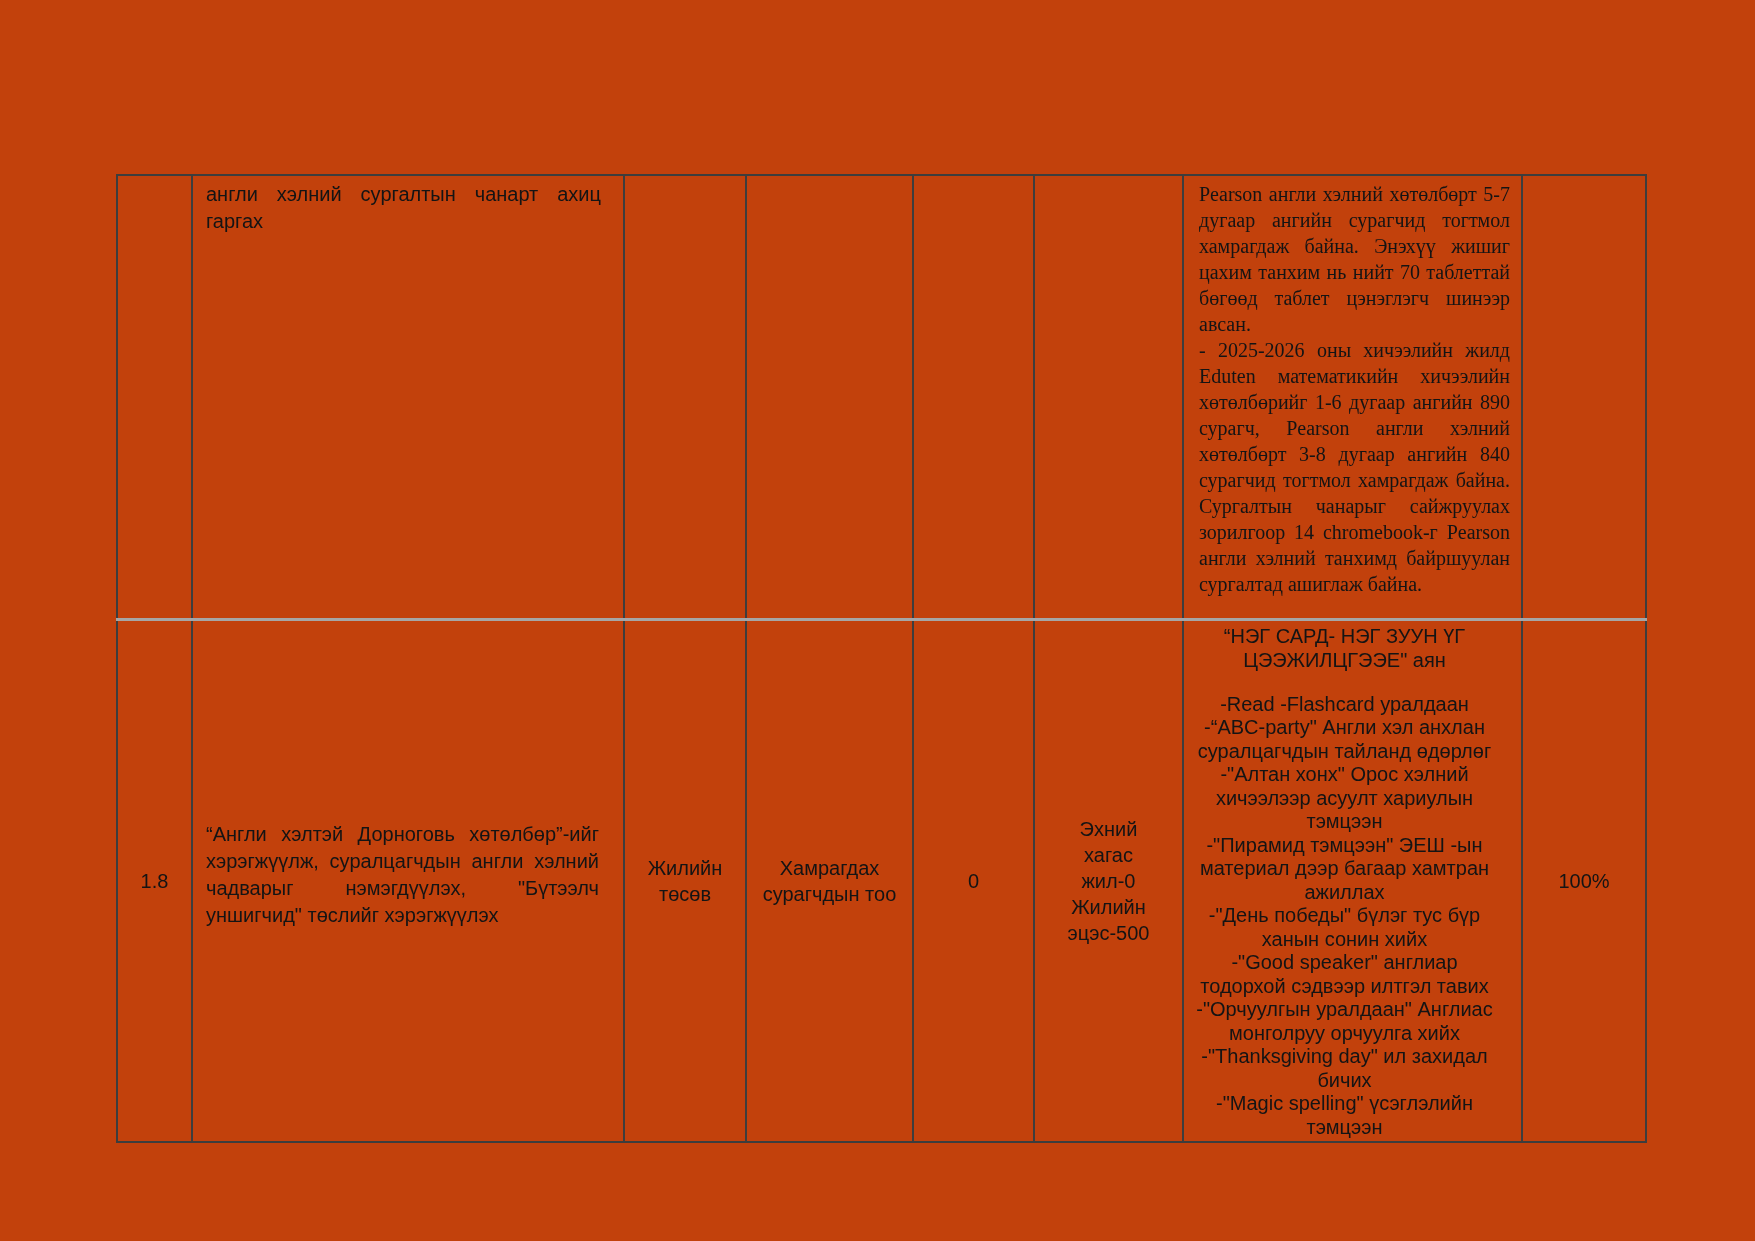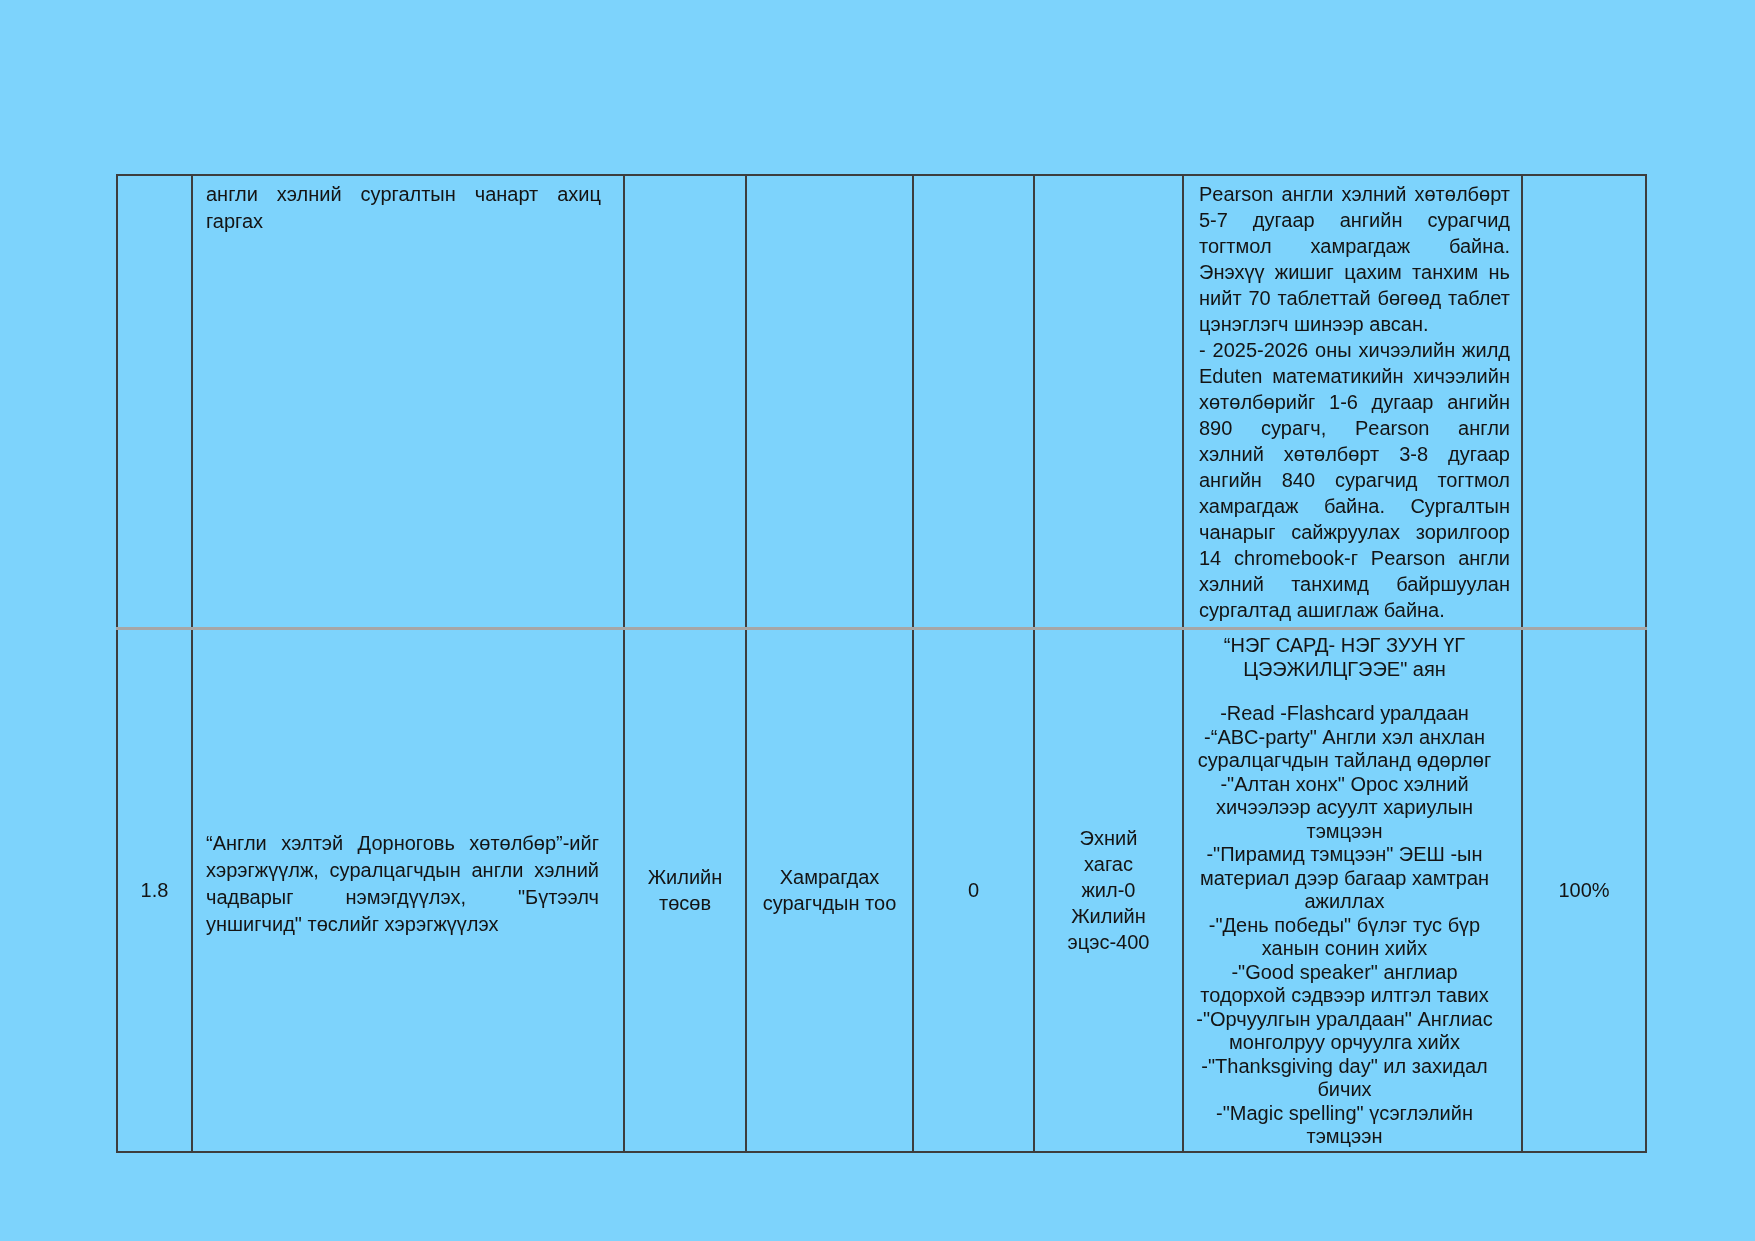--- a/index.html
+++ b/index.html
@@ -1,21 +1,21 @@
 <!DOCTYPE html>
 <html><head>
 <meta charset="utf-8">
 <style>
   * { margin: 0; padding: 0; box-sizing: border-box; }
   html, body { background: #ffffff; }
   .page {
     position: relative;
     width: 1755px;
     height: 1241px;
-    background: #7dd3fc;
+    background: #c2410c;
     font-family: "Liberation Sans", sans-serif;
     color: #141414;
     overflow: hidden;
   }
   table.report {
     position: absolute;
     left: 116px;
     top: 174px;
     width: 1529px;
     border-collapse: collapse;
@@ -35,20 +35,21 @@
     vertical-align: top;
     text-align: justify;
     padding: 5px 22px 4px 13px;
     line-height: 27px;
   }
   td.cell-result-1 {
     vertical-align: top;
     text-align: justify;
     padding: 5px 11px 4px 15px;
     line-height: 26px;
+    font-family: Liberation Serif, serif;
   }
   td.cell-number {
     text-align: center;
     line-height: 24px;
   }
   td.cell-objective-2 {
     vertical-align: middle;
     text-align: justify;
     padding: 4px 24px 16px 13px;
     line-height: 27px;
@@ -105,21 +106,21 @@
       <tr class="row-2">
         <td class="cell-number">1.8</td>
         <td class="cell-objective-2">“Англи хэлтэй Дорноговь хөтөлбөр”-ийг хэрэгжүүлж, суралцагчдын англи хэлний чадварыг нэмэгдүүлэх, "Бүтээлч уншигчид" төслийг хэрэгжүүлэх</td>
         <td class="cell-center">Жилийн төсөв</td>
         <td class="cell-center">Хамрагдах сурагчдын тоо</td>
         <td class="cell-center">0</td>
         <td class="cell-target">Эхний
 хагас
 жил-0
 Жилийн
-эцэс-400</td>
+эцэс-500</td>
         <td class="cell-activities">
           <div class="campaign-title">“НЭГ САРД- НЭГ ЗУУН ҮГ ЦЭЭЖИЛЦГЭЭЕ" аян</div>
           <div class="activities-spacer"></div>
           <div class="activity">-Read -Flashcard уралдаан</div>
           <div class="activity">-“ABC-party" Англи хэл анхлан суралцагчдын тайланд өдөрлөг</div>
           <div class="activity">-"Алтан хонх" Орос хэлний хичээлээр асуулт хариулын тэмцээн</div>
           <div class="activity">-"Пирамид тэмцээн" ЭЕШ -ын материал дээр багаар хамтран ажиллах</div>
           <div class="activity">-"День победы" бүлэг тус бүр ханын сонин хийх</div>
           <div class="activity">-"Good speaker" англиар тодорхой сэдвээр илтгэл тавих</div>
           <div class="activity">-"Орчуулгын уралдаан" Англиас монголруу орчуулга хийх</div>

